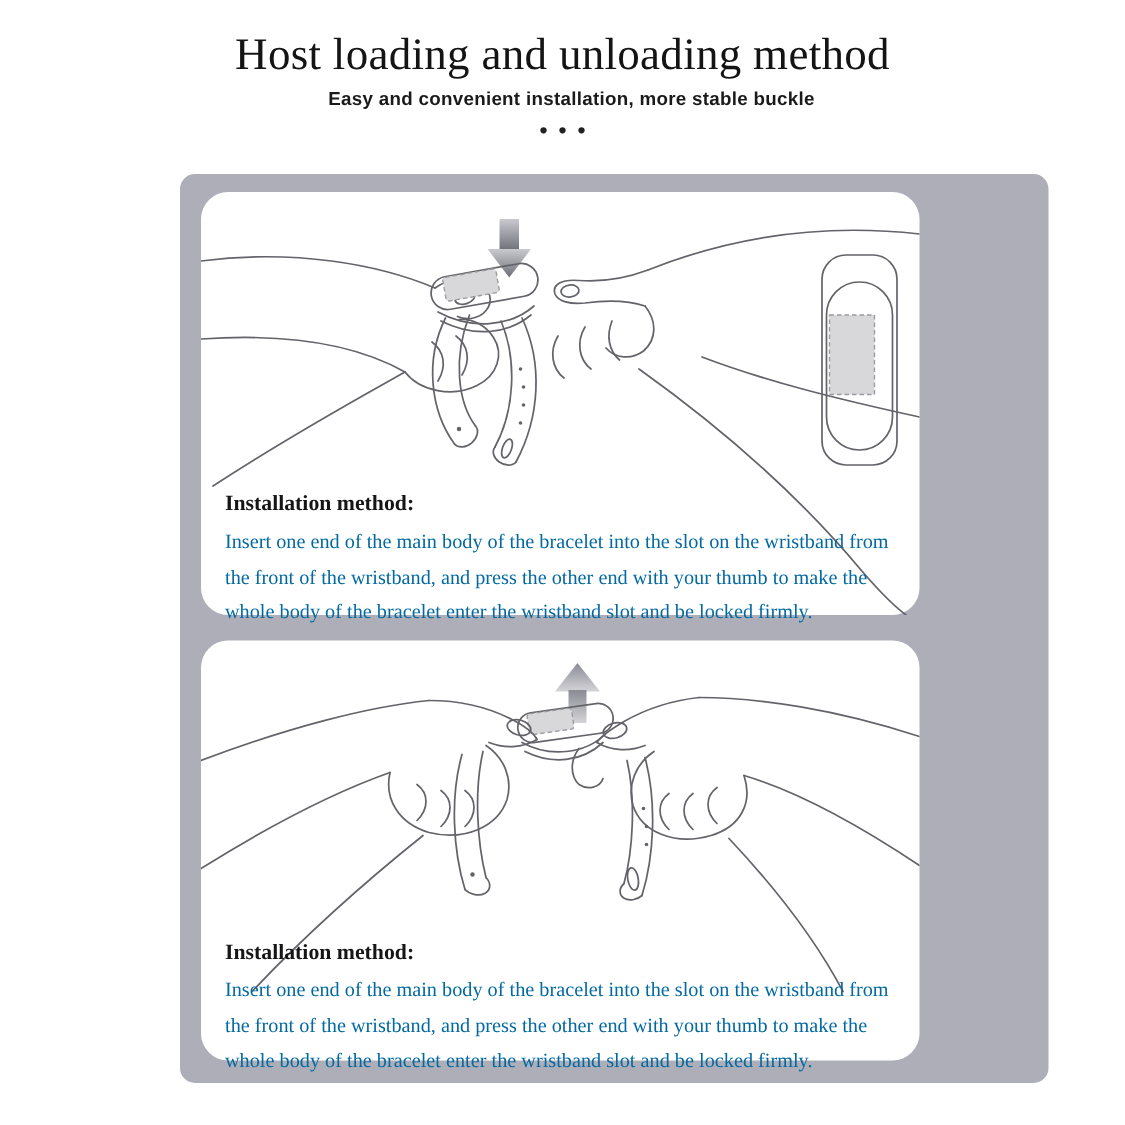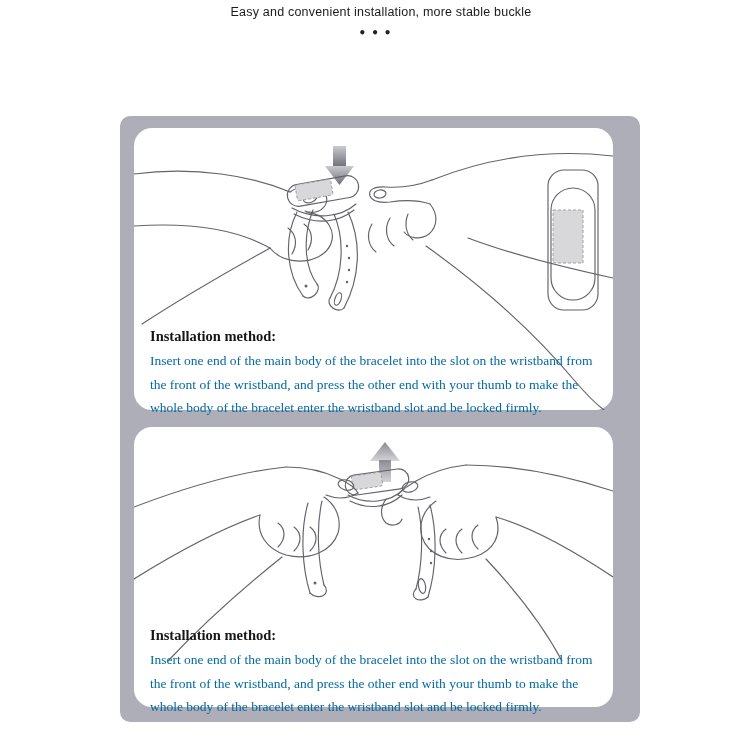--- a/index.html
+++ b/index.html
@@ -6,29 +6,29 @@
   body{
     width:750px;height:750px;background:#ffffff;position:relative;overflow:hidden;
     font-family:"Liberation Serif", serif;color:#1c1c1c;
   }
   .header{position:absolute;top:0;left:0;width:750px;text-align:center;}
   .title{
     margin:20px 0 0 0;font-family:"Liberation Serif", serif;font-weight:400;
     font-size:30px;line-height:34px;color:#141414;letter-spacing:0.2px;
   }
   .subtitle{
-    margin:5px 0 0 12px;font-family:"Liberation Sans", sans-serif;font-weight:normal;
+    margin:5px 0 0 12px;font-family:"Liberation Sans", sans-serif;font-weight:bold;
     font-size:12.5px;color:#1a1a1a;letter-spacing:0.2px;
   }
   .dots{
     margin:7px 0 0 0;font-family:"DejaVu Sans", sans-serif;font-weight:bold;
     font-size:12px;color:#222;letter-spacing:5px;text-indent:5px;
   }
   .backdrop{
-    position:absolute;left:120px;top:116px;width:520px;height:606px;
+    position:absolute;left:120px;top:116px;width:579px;height:606px;
     background:#aeaeb9;border-radius:10px;
   }
   .panel{
     position:absolute;left:14px;width:479px;background:#ffffff;border-radius:18px;
   }
   .panel-1{top:12px;height:282px;}
   .panel-2{top:311px;height:280px;}
   .illus{position:absolute;left:0;top:0;width:479px;height:100%;}
   .panel-text{
     position:absolute;left:16px;right:10px;top:200px;z-index:2;
@@ -44,20 +44,21 @@
   .panel-1 .panel-body{max-width:452px;}
   .panel-2 .panel-body{max-width:462px;}
   svg .ln{fill:none;stroke:#63636a;stroke-width:1.15;stroke-linecap:round;stroke-linejoin:round;}
   svg .dash{fill:#d8d8da;stroke:#9a9aa0;stroke-width:0.9;stroke-dasharray:3 2;}
   svg .dot{fill:#63636a;stroke:none;}
 </style>
 </head>
 <body>
 
 <div class="header">
+  <h1 class="title">Host loading and unloading method</h1>
   <div class="subtitle">Easy and convenient installation, more stable buckle</div>
   <div class="dots">•••</div>
 </div>
 
 <div class="backdrop">
 
   <section class="panel panel-1">
     <svg class="illus" viewBox="0 0 479 282">
       <defs>
         <linearGradient id="gDown" x1="0" y1="0" x2="0" y2="1">

